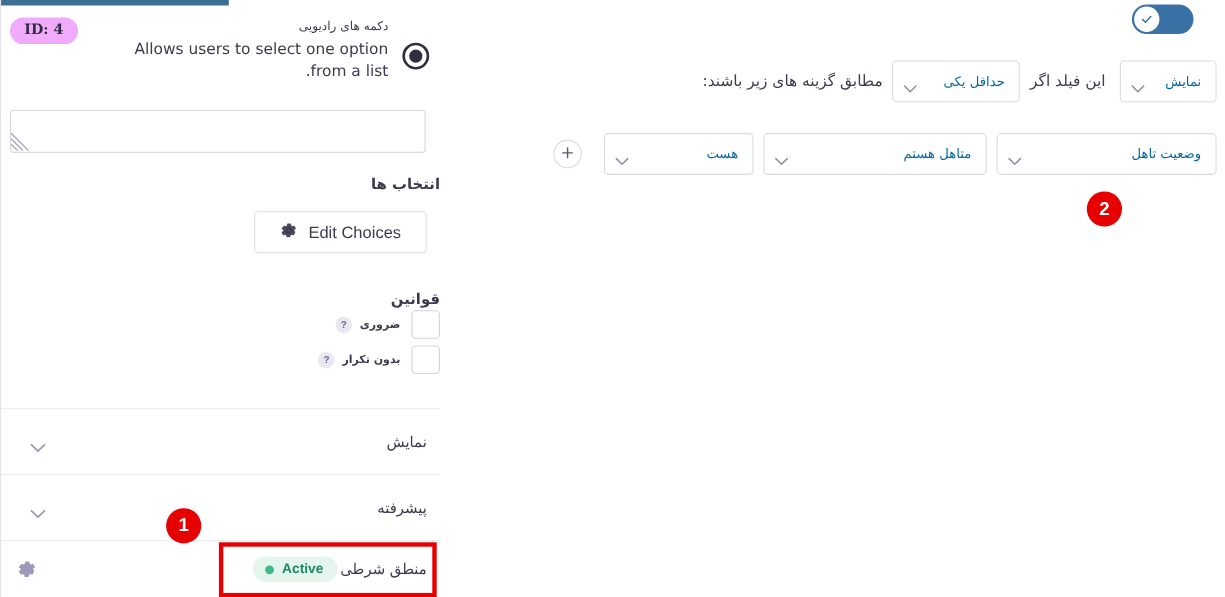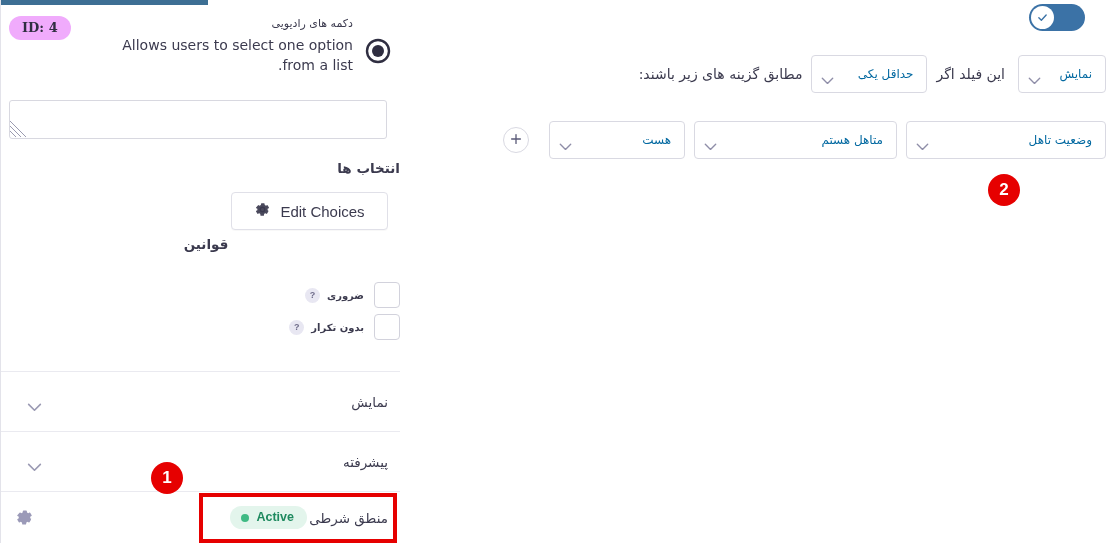--- a/index.html
+++ b/index.html
@@ -99,21 +99,21 @@
 
   .section-label {
     position: absolute;
     right: 0; width: 388px;
     text-align: right;
     font-size: 13.5px;
     color: #3b3a4e;
     font-weight: 600;
   }
   .lbl-choices { top: 160px; }
-  .lbl-rules   { top: 236px; text-align: center; }
+  .lbl-rules   { top: 264px; }
 
   .edit-choices-btn {
     position: absolute;
     right: 12px; top: 192px;
     width: 157px; height: 38px;
     background: #ffffff;
     border: 1px solid #e0e0e8;
     border-radius: 4px;
     display: flex;
     align-items: center;

